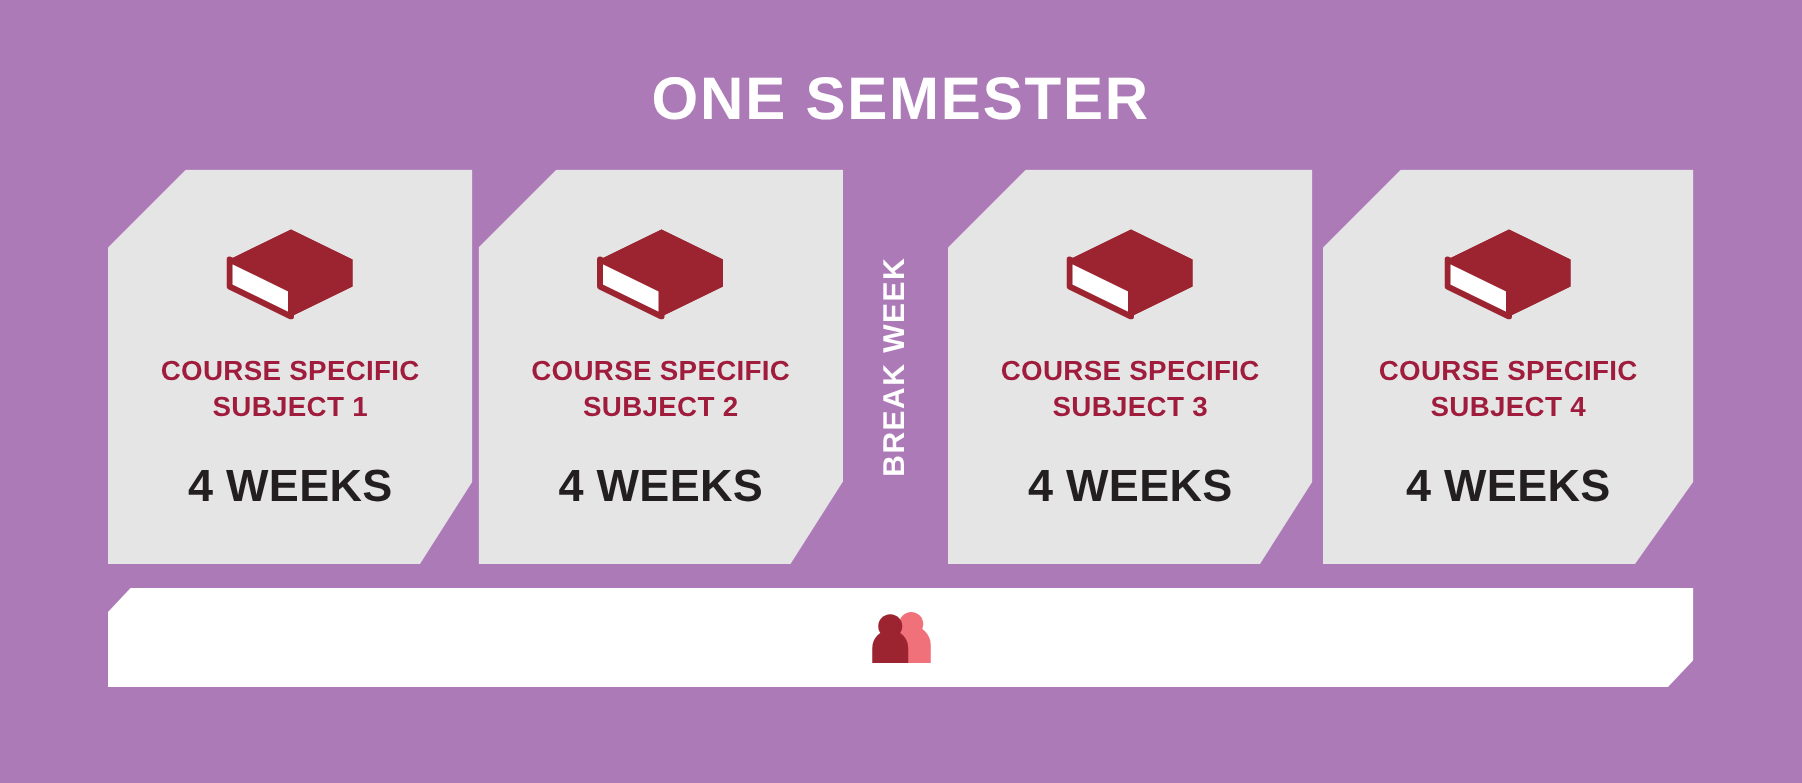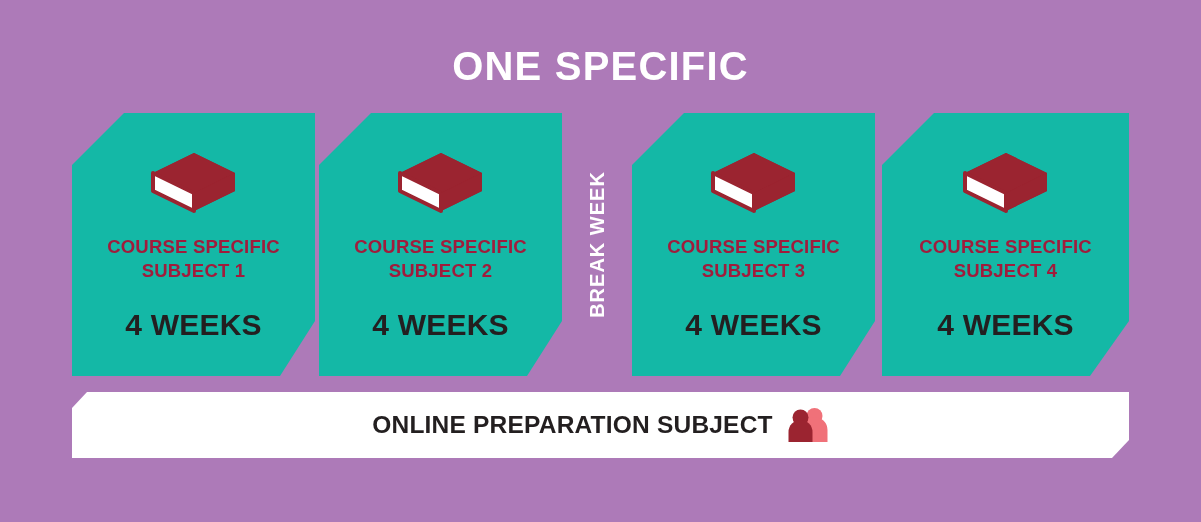--- a/index.html
+++ b/index.html
@@ -26,21 +26,21 @@
   
   .cards {
     position:absolute;
     top:113px; left:0; width:1201px; height:263px;
   }
 
   .card {
     position:absolute;
     top:0;
     height:263px;
-    background:#14b8a6;
+    background:#e5e5e5;
     -webkit-clip-path: polygon(52px 0, 100% 0, 100% 208px, 208px 100%, 0 100%, 0 52px);
     clip-path: polygon(52px 0, 100% 0, 100% 208px, 208px 100%, 0 100%, 0 52px);
   }
   .card.c1 { left:72px;  width:243px; }
   .card.c2 { left:319px; width:243px; }
   .card.c3 { left:632px; width:243px; }
   .card.c4 { left:882px; width:247px; }
 
   .card-inner {
     position:absolute;
@@ -125,21 +125,21 @@
     font-size:24.5px;
     font-weight:bold;
     letter-spacing:0.2px;
     line-height:26px;
   }
   .people-icon { width:42px; height:36px; display:block; }
 </style>
 </head>
 <body>
 
-<div class="title">ONE SPECIFIC</div>
+<div class="title">ONE SEMESTER</div>
 
 <div class="cards">
 
   <div class="card c1">
     <div class="card-inner">
       <svg class="book-icon" viewBox="0 0 86 62">
         <path d="M43 2 L84 22 L84 40 L43 60 L2 40 L2 22 Z" fill="#9B2430"></path>
         <path d="M43 2 L84 22 L43 42 L2 22 Z" fill="#9B2430"></path>
         <path d="M2 22 L43 42 L43 60 L2 40 Z" fill="#FFFFFF"></path>
         <path d="M2 22 L43 42 L43 60 L2 40 Z" fill="none" stroke="#9B2430" stroke-width="4" stroke-linejoin="round"></path>
@@ -197,21 +197,20 @@
   </div>
 
 </div>
 
 <div class="break-week">
   <span>BREAK WEEK</span>
 </div>
 
 <div class="banner">
   <div class="banner-content">
-    <div class="banner-text">ONLINE PREPARATION SUBJECT</div>
     <svg class="people-icon" viewBox="0 0 42 36">
       <circle cx="27.5" cy="9" r="8" fill="#F07179"></circle>
       <path d="M14.5 35 L14.5 23 a13 13 0 0 1 26 0 L40.5 35 Z" fill="#F07179"></path>
       <circle cx="13.5" cy="10.5" r="8" fill="#9B2430"></circle>
       <path d="M1.5 35 L1.5 25 a12 12 0 0 1 24 0 L25.5 35 Z" fill="#9B2430"></path>
     </svg>
   </div>
 </div>
 
 </body></html>

